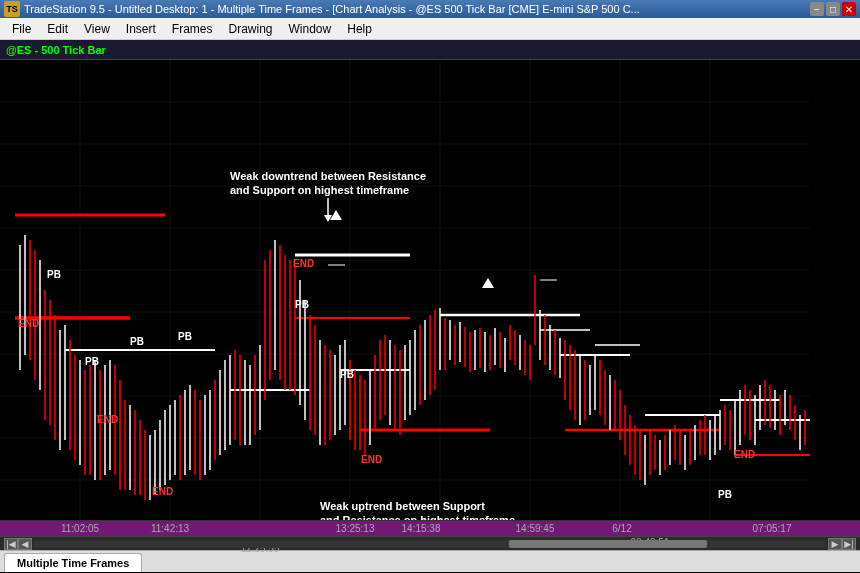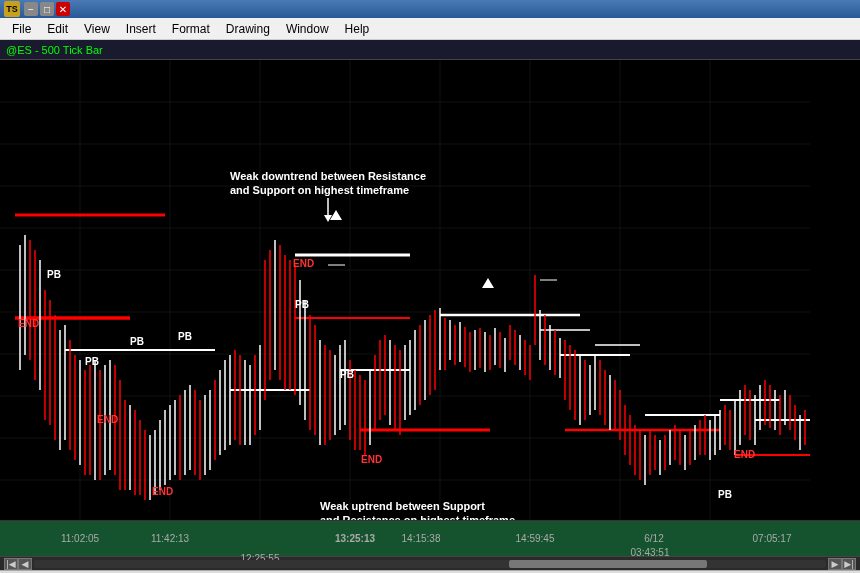--- a/index.html
+++ b/index.html
@@ -55,21 +55,21 @@
 
     
     #symbol-bar {
       height: 20px;
       background: #1a1a2e;
       display: flex;
       align-items: center;
       padding: 0 6px;
       color: #00ff00;
       font-size: 11px;
-      font-weight: normal;
+      font-weight: bold;
       border-bottom: 1px solid #444;
     }
 
     
     #chart-container {
       position: relative;
       width: 860px;
       height: 460px;
       background: #000;
       overflow: hidden;
@@ -192,33 +192,34 @@
     .tab.active {
       background: #fff;
       font-weight: bold;
     }
   </style>
 </head>
 <body>
 
 <div id="title-bar">
   <div class="title-icon">TS</div>
+  <div class="title-text">TradeStation 9.5 - Untitled Desktop: 1 - Multiple Time Frames - [Chart Analysis - @ES 500 Tick Bar [CME] E-mini S&amp;P 500 C...</div>
   <div class="win-buttons">
     <div class="win-btn min">−</div>
     <div class="win-btn max">□</div>
     <div class="win-btn close">✕</div>
   </div>
 </div>
 
 <div id="menu-bar">
   <div class="menu-item">File</div>
   <div class="menu-item">Edit</div>
   <div class="menu-item">View</div>
   <div class="menu-item">Insert</div>
-  <div class="menu-item">Format</div>
+  <div class="menu-item">Frames</div>
   <div class="menu-item">Drawing</div>
   <div class="menu-item">Window</div>
   <div class="menu-item">Help</div>
 </div>
 
 <div id="symbol-bar">
   <span>@ES - 500 Tick Bar</span>
 </div>
 
 <div id="chart-container">
@@ -463,28 +464,28 @@
       <text x="734" y="398" fill="#ff3333" font-size="10" font-weight="bold">END</text>
 
       <line x1="328" y1="205" x2="345" y2="205" stroke="white" stroke-width="1"></line>
       <line x1="540" y1="220" x2="557" y2="220" stroke="white" stroke-width="1"></line>
     </svg>
   </div>
 
 
 </div>
 
-<div id="time-axis" style="position:relative; height:36px; background:#14532d; border-top:1px solid #333;">
+<div id="time-axis" style="position:relative; height:16px; background:#701a75; border-top:1px solid #333;">
   <span class="time-label" style="left:80px;">11:02:05</span>
   <span class="time-label" style="left:170px;">11:42:13</span>
   <span class="time-label" style="left:260px;margin-top:40px;">12:25:55</span>
-  <span class="time-label" style="left:355px;font-weight:bold;">13:25:13</span>
+  <span class="time-label" style="left:355px;">13:25:13</span>
   <span class="time-label" style="left:421px;">14:15:38</span>
   <span class="time-label" style="left:535px;">14:59:45</span>
-  <span class="time-label" style="left:654px;">6/12</span>
+  <span class="time-label" style="left:622px;">6/12</span>
   <span class="time-label" style="left:650px;margin-top:28px;">03:43:51</span>
   <span class="time-label" style="left:772px;">07:05:17</span>
 </div>
 
 <div id="scroll-bar">
   <div class="scroll-btn">|◀</div>
   <div class="scroll-btn">◀</div>
   <div class="scroll-track">
     <div class="scroll-thumb"></div>
   </div>

